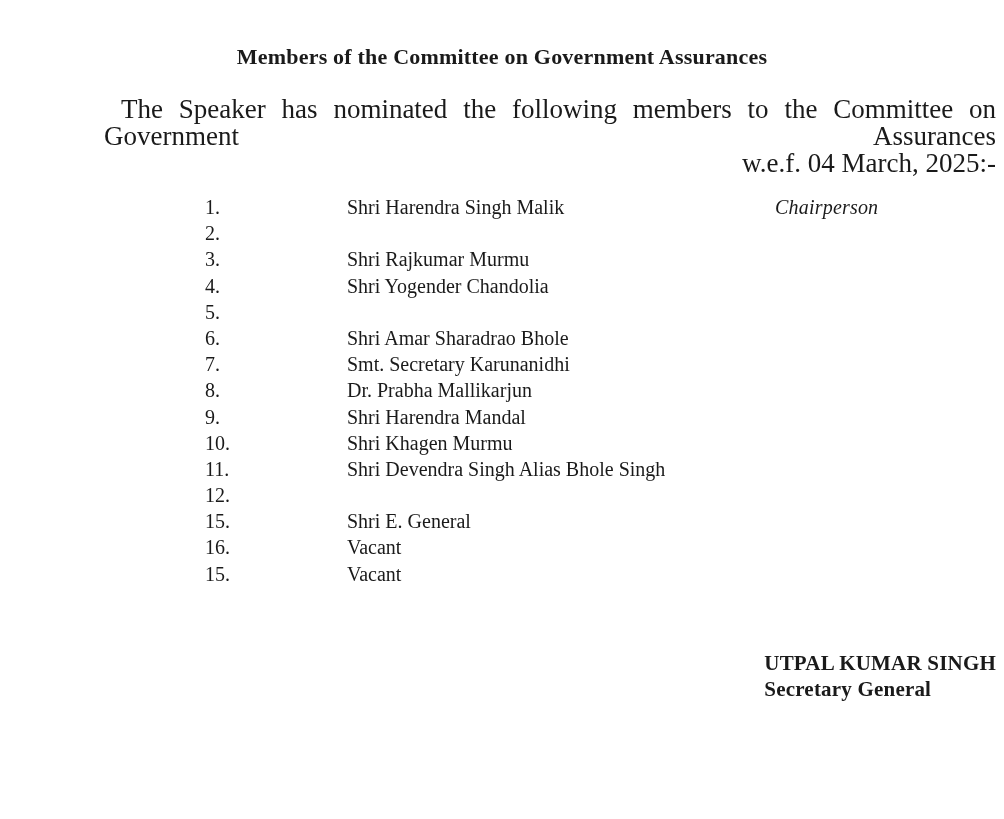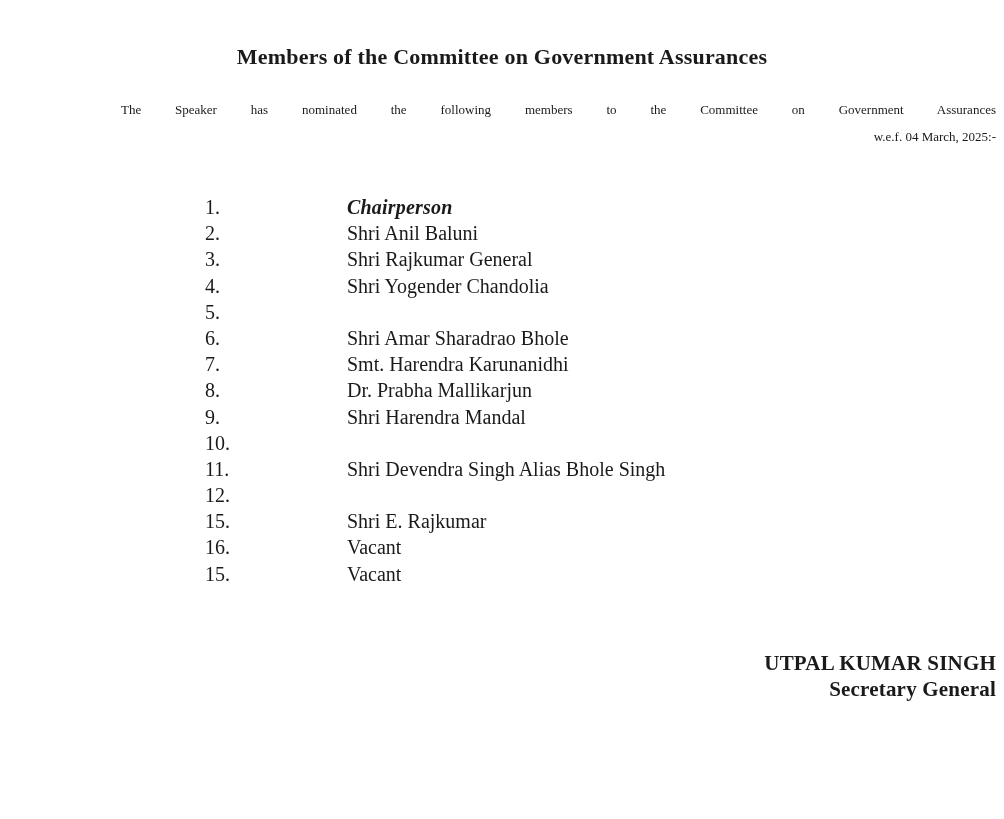--- a/index.html
+++ b/index.html
@@ -23,21 +23,21 @@
     text-align: center;
     font-size: 22px;
     font-weight: bold;
     letter-spacing: 0.2px;
   }
   .intro {
     position: absolute;
     top: 96px;
     left: 104px;
     width: 892px;
-    font-size: 13px;
+    font-size: 27px;
     line-height: 27px;
   }
   .intro-line1 {
     text-align: justify;
     text-align-last: justify;
     text-indent: 17px;
   }
   .intro-line2 {
     text-align: right;
   }
@@ -56,60 +56,60 @@
   }
   .member-num {
     width: 142px;
     flex: 0 0 142px;
   }
   .member-name {
     width: 428px;
     flex: 0 0 428px;
   }
   .member-role {
-    font-weight: bold;
+    font-weight: normal;
     font-style: italic;
     letter-spacing: 0.2px;
   }
   .signature {
     position: absolute;
     top: 650px;
     right: 8px;
-    text-align: right;
+    text-align: left;
     font-weight: bold;
     font-size: 21px;
     line-height: 26px;
     letter-spacing: 0.2px;
   }
 </style>
 </head>
 <body>
 
 <div class="doc-title">Members of the Committee on Government Assurances</div>
 
 <div class="intro">
   <div class="intro-line1">The Speaker has nominated the following members to the Committee on Government Assurances</div>
   <div class="intro-line2">w.e.f. 04 March, 2025:-</div>
 </div>
 
 <div class="member-list">
   <div class="member-row">
     <span class="member-num">1.</span>
+    <span class="member-name">Shri Harendra Singh Malik</span>
     <span class="member-role">Chairperson</span>
   </div>
 
   <div class="member-row">
     <span class="member-num">2.</span>
-    <span class="member-name">Shri Anil Baluni</span>
     <span class="member-role"></span>
   </div>
 
   <div class="member-row">
     <span class="member-num">3.</span>
-    <span class="member-name">Shri Rajkumar General</span>
+    <span class="member-name">Shri Rajkumar Murmu</span>
     <span class="member-role"></span>
   </div>
 
   <div class="member-row">
     <span class="member-num">4.</span>
     <span class="member-name">Shri Yogender Chandolia</span>
     <span class="member-role"></span>
   </div>
 
   <div class="member-row">
@@ -118,55 +118,56 @@
   </div>
 
   <div class="member-row">
     <span class="member-num">6.</span>
     <span class="member-name">Shri Amar Sharadrao Bhole</span>
     <span class="member-role"></span>
   </div>
 
   <div class="member-row">
     <span class="member-num">7.</span>
-    <span class="member-name">Smt. Harendra Karunanidhi</span>
+    <span class="member-name">Smt. Secretary Karunanidhi</span>
     <span class="member-role"></span>
   </div>
 
   <div class="member-row">
     <span class="member-num">8.</span>
     <span class="member-name">Dr. Prabha Mallikarjun</span>
     <span class="member-role"></span>
   </div>
 
   <div class="member-row">
     <span class="member-num">9.</span>
     <span class="member-name">Shri Harendra Mandal</span>
     <span class="member-role"></span>
   </div>
 
   <div class="member-row">
     <span class="member-num">10.</span>
+    <span class="member-name">Shri Khagen Murmu</span>
     <span class="member-role"></span>
   </div>
 
   <div class="member-row">
     <span class="member-num">11.</span>
     <span class="member-name">Shri Devendra Singh Alias Bhole Singh</span>
     <span class="member-role"></span>
   </div>
 
   <div class="member-row">
     <span class="member-num">12.</span>
     <span class="member-role"></span>
   </div>
 
   <div class="member-row">
     <span class="member-num">15.</span>
-    <span class="member-name">Shri E. Rajkumar</span>
+    <span class="member-name">Shri E. General</span>
     <span class="member-role"></span>
   </div>
 
   <div class="member-row">
     <span class="member-num">16.</span>
     <span class="member-name">Vacant</span>
     <span class="member-role"></span>
   </div>
 
   <div class="member-row">

